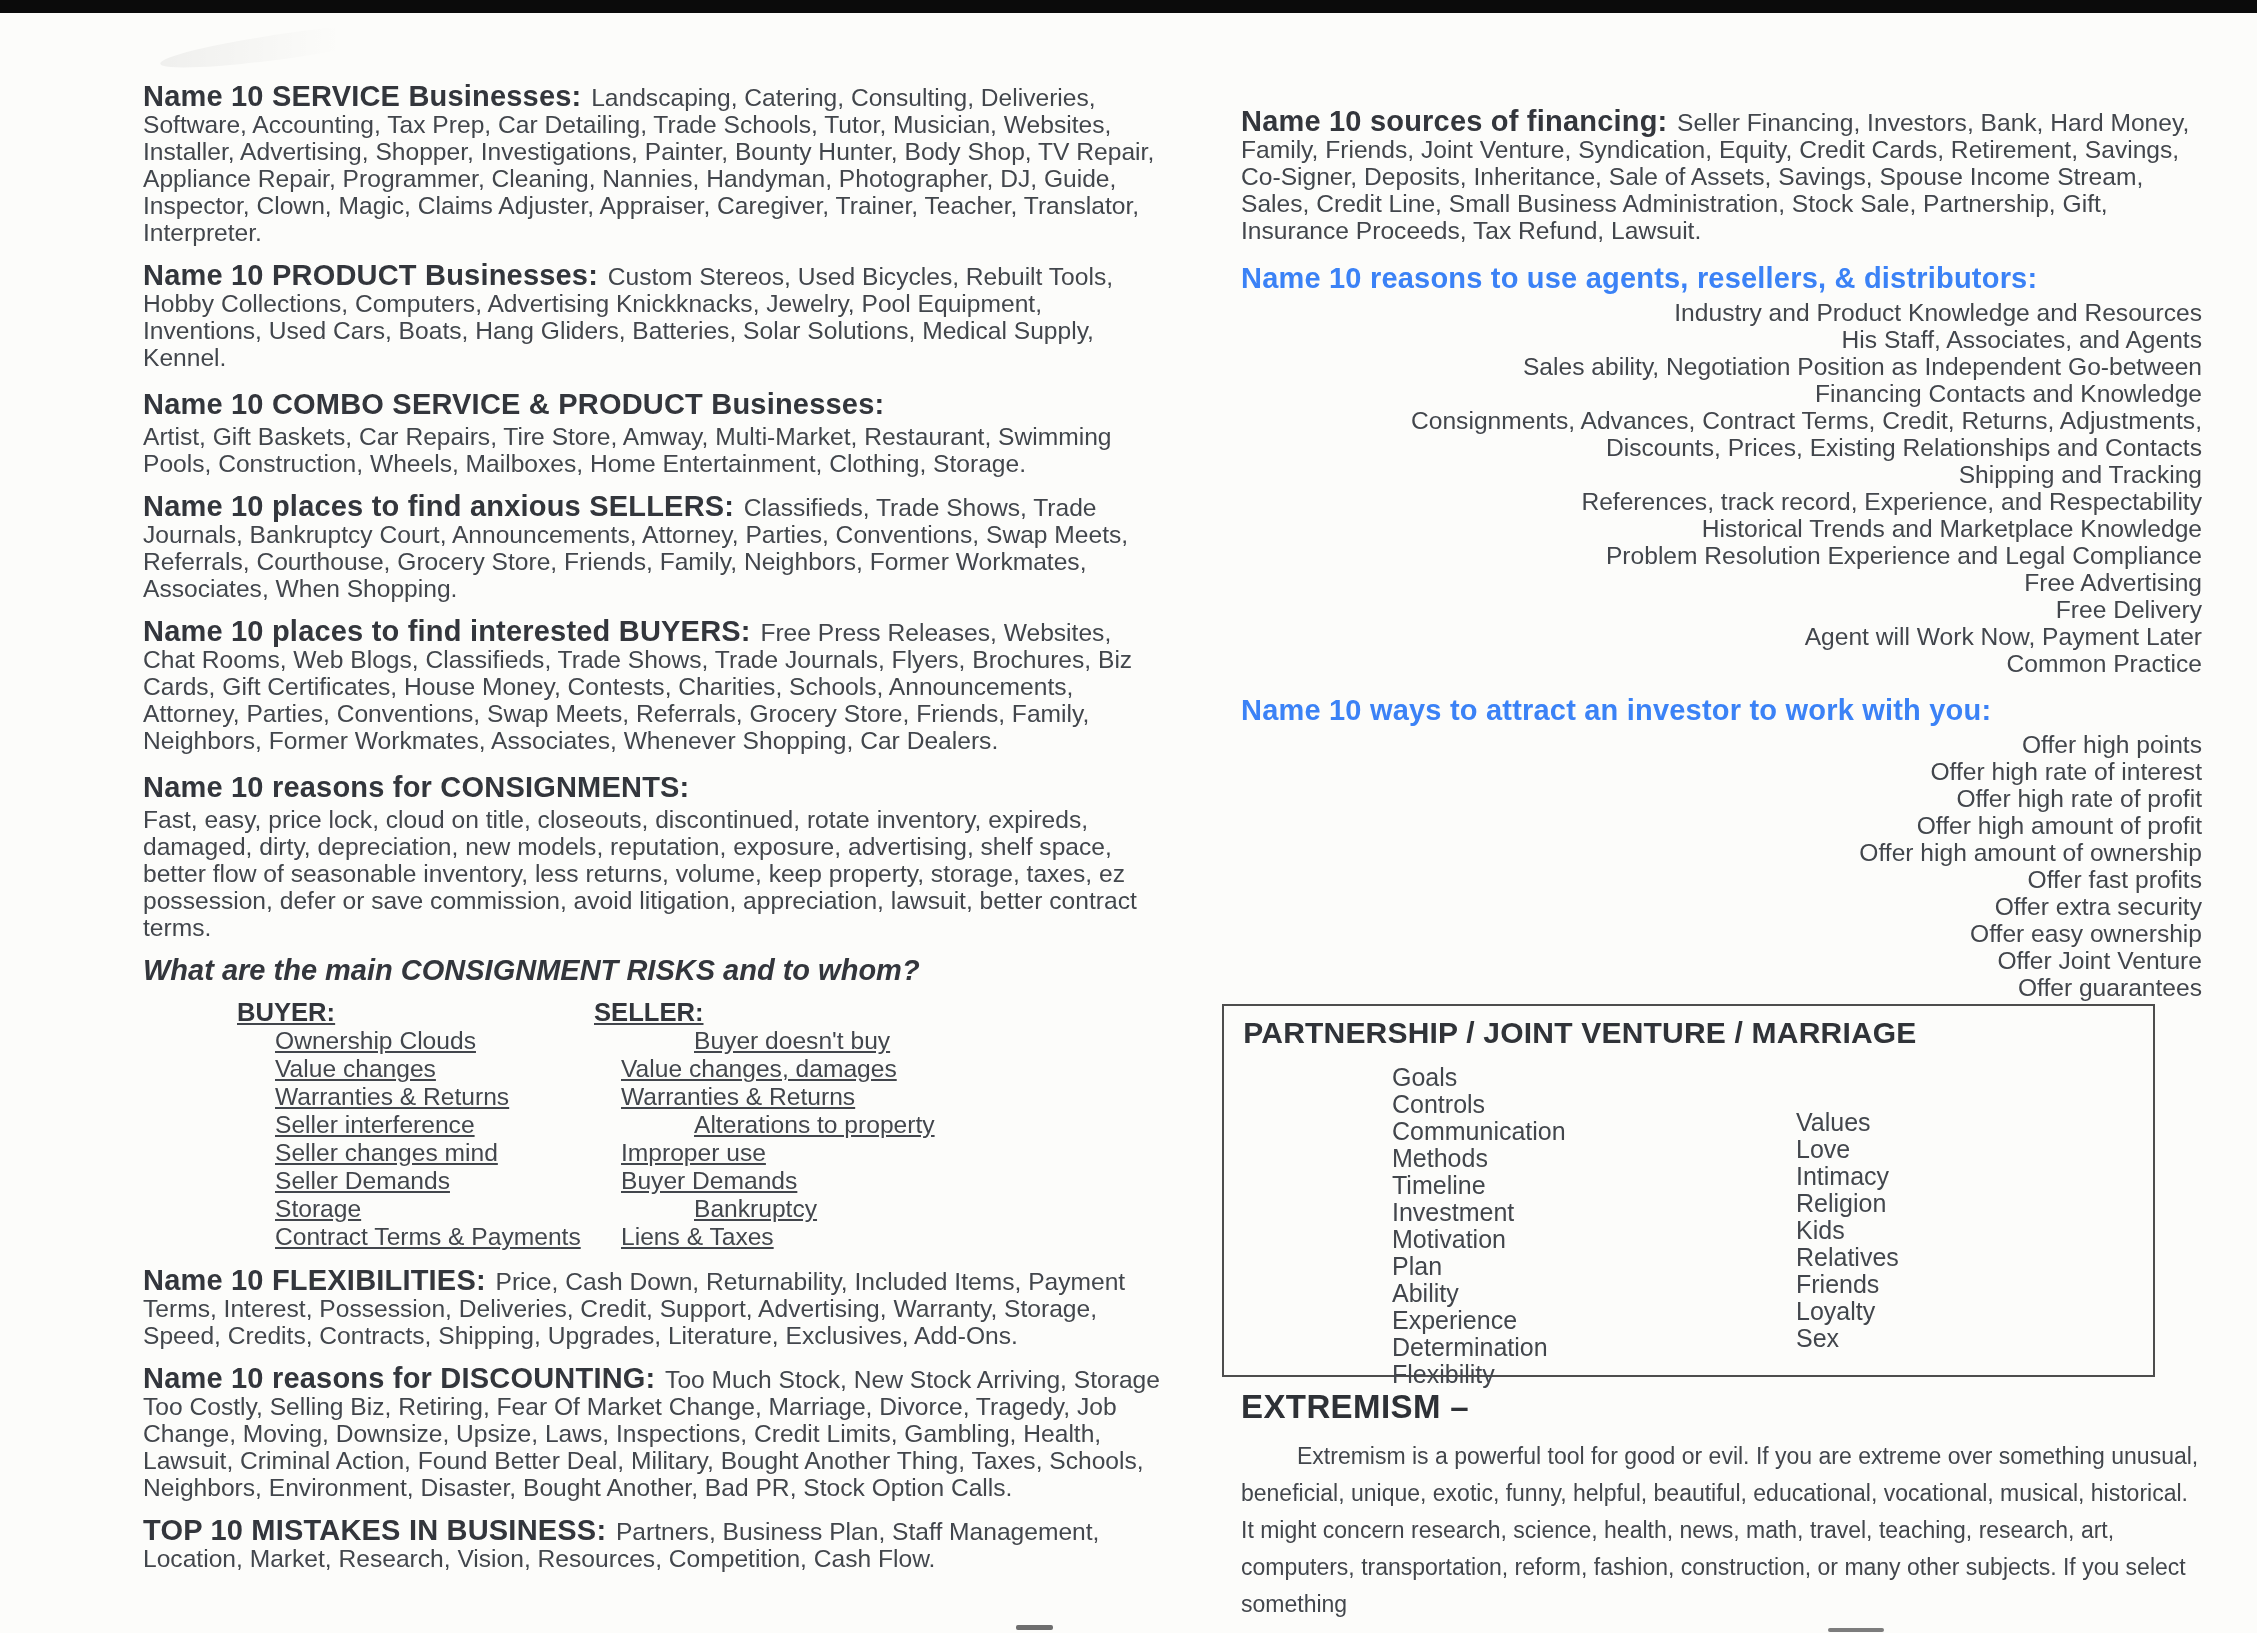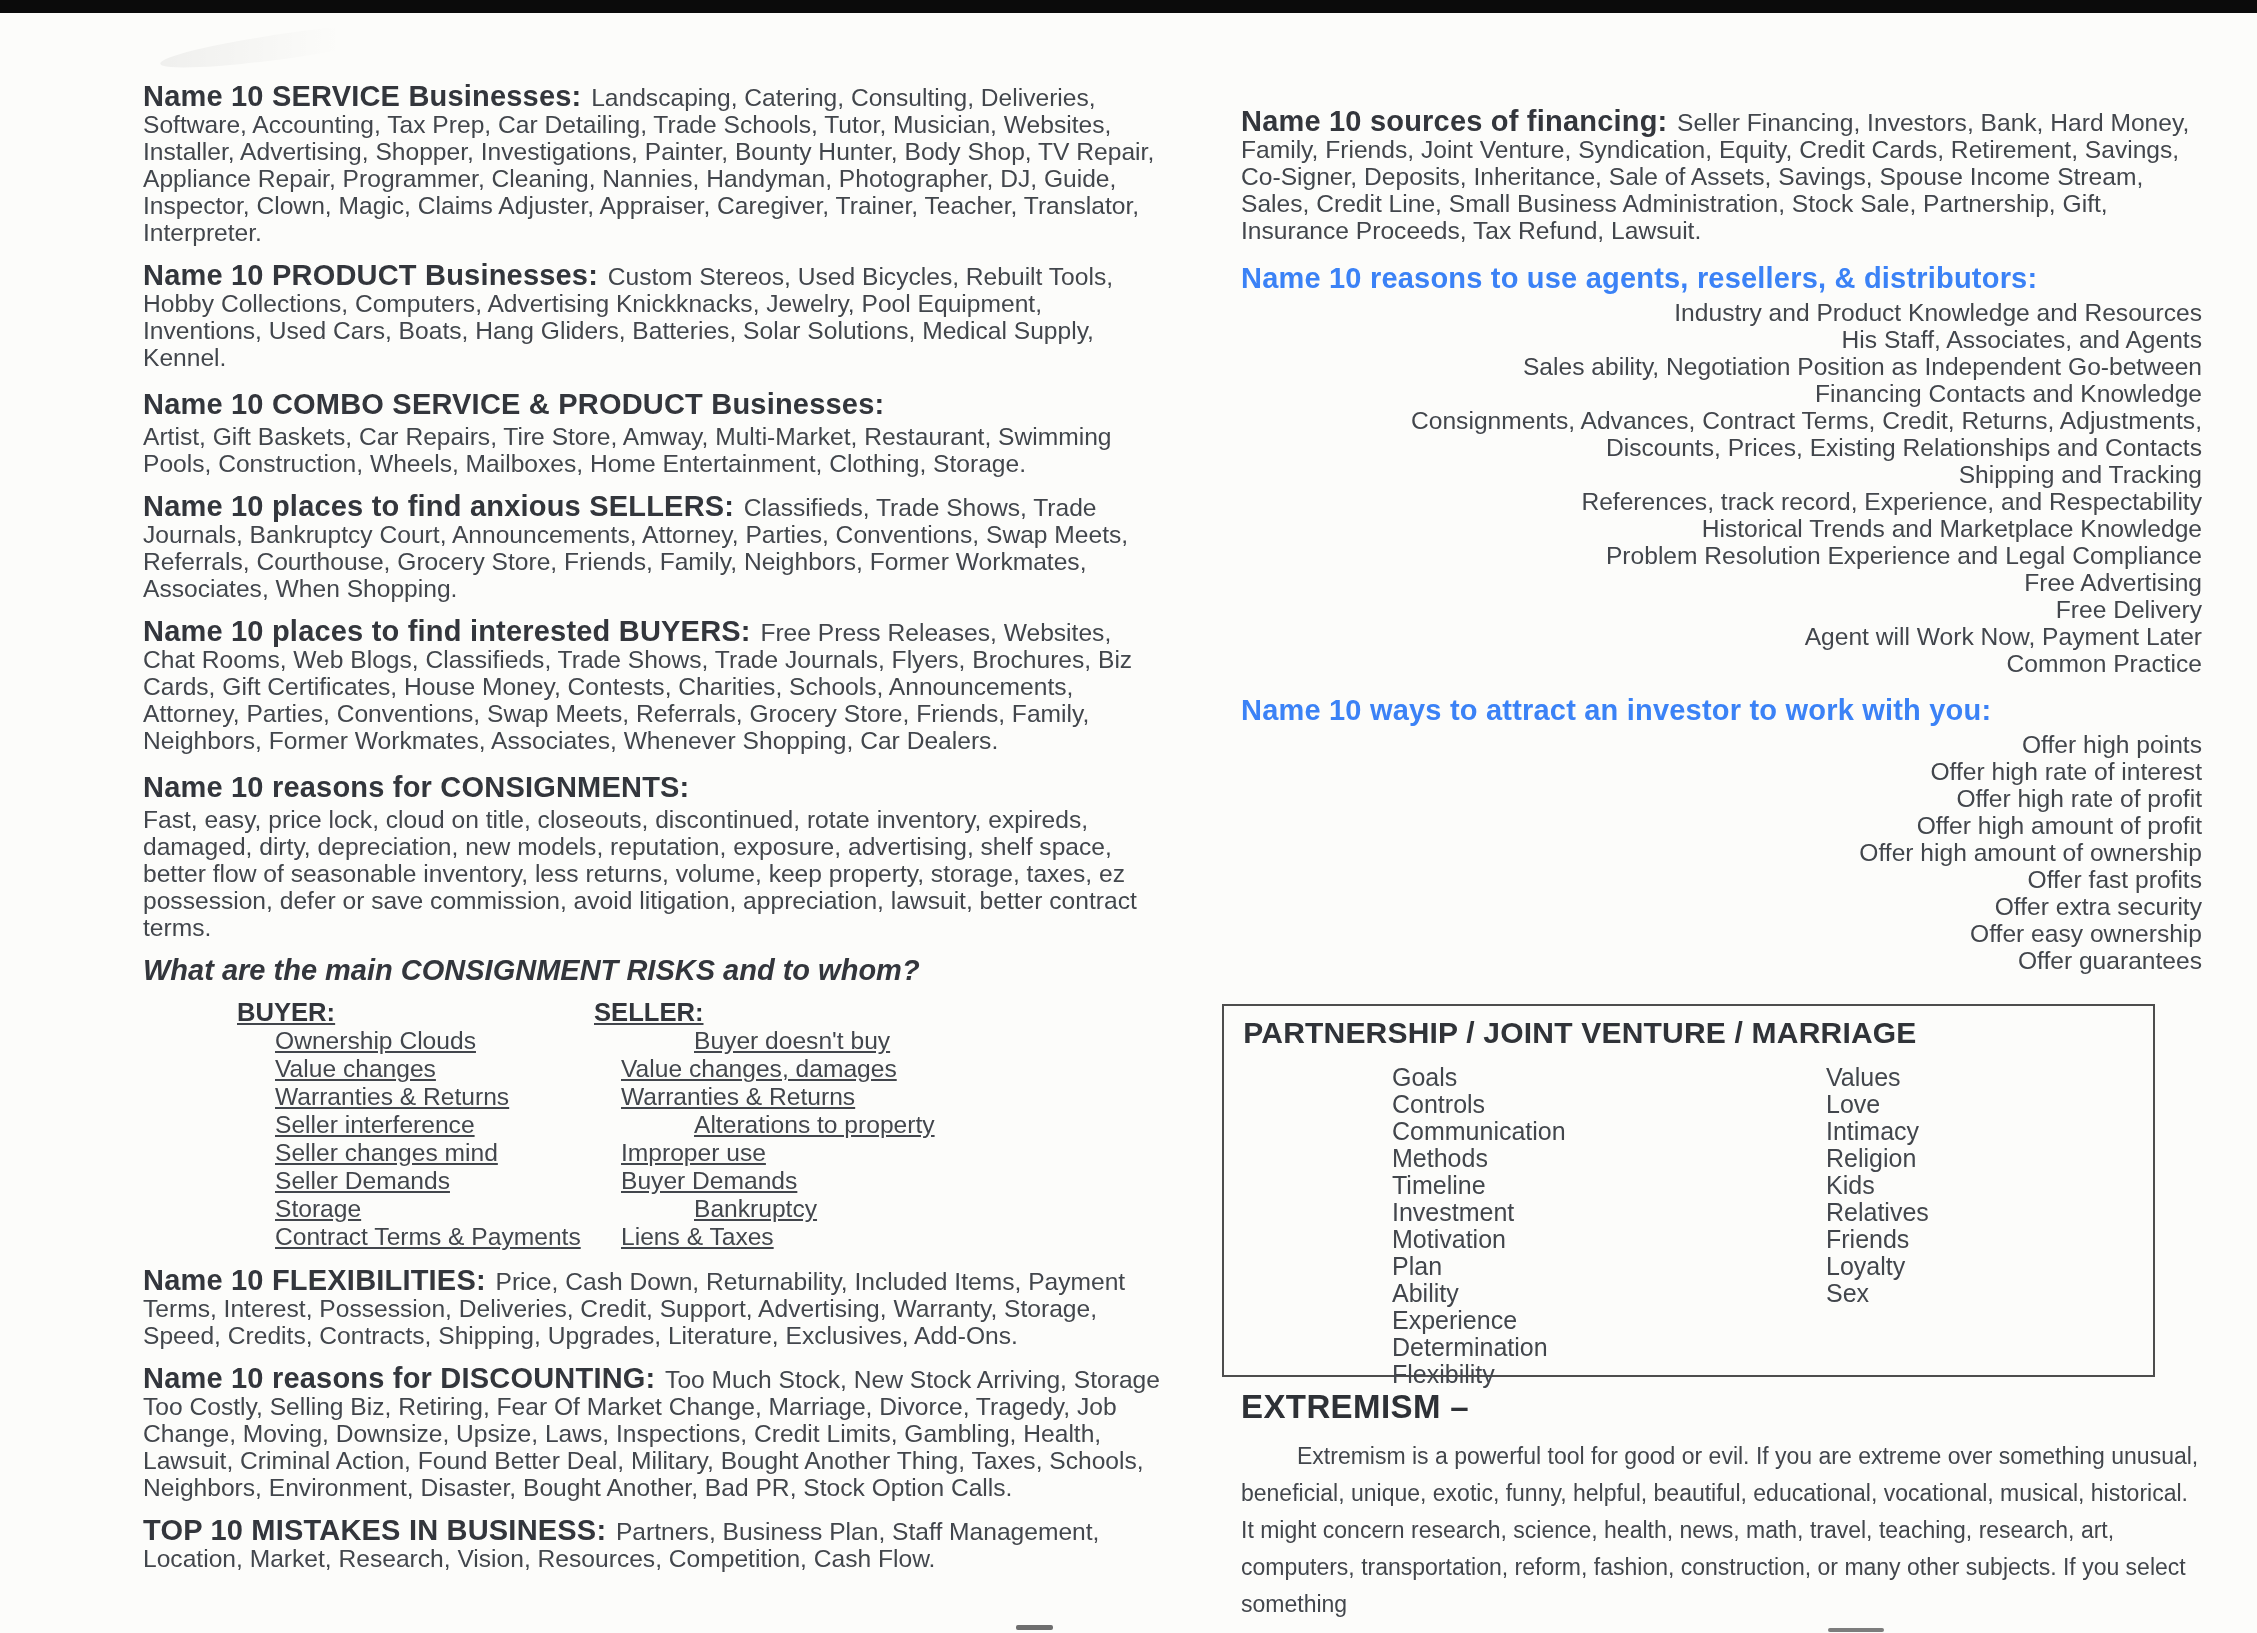--- a/index.html
+++ b/index.html
@@ -47,21 +47,21 @@
   
   .rlist{margin:0 0 14.5px 0;}
   .rlist .h{display:block;font-weight:bold;font-size:29px;color:#3b82f6;line-height:36px;margin-bottom:2.9px;letter-spacing:0.2px;}
   .rlist .item{padding-left:101px;font-size:24.6px;line-height:27px;text-align:right;}
 
   
   .pbox{position:absolute;left:1222px;top:1004px;width:929px;height:369px;border:2.9px solid #4d4d4d;}
   .pbox .ptitle{position:absolute;left:19.3px;top:9.7px;font-weight:bold;font-size:30px;color:#303338;letter-spacing:0.2px;}
   .plist{position:absolute;top:58px;font-size:25px;line-height:27px;}
   .plist.pl{left:168px;}
-  .plist.pr{left:602px;}
+  .plist.pr{left:572px;margin-top:45px;}
 
   
   .extrem{position:absolute;left:1241px;top:1388px;width:966px;}
   .extrem .h{display:block;font-weight:bold;font-size:33px;color:#2e3136;margin-bottom:11.6px;letter-spacing:0.4px;}
   .extrem .b{display:block;font-size:23px;line-height:37px;text-indent:56px;}
 </style>
 </head>
 <body>
 
 <div class="canvas">
@@ -145,20 +145,21 @@
     <div class="rlist">
       <span class="h">Name 10 ways to attract an investor to work with you:</span>
       <div class="item">Offer high points</div>
       <div class="item">Offer high rate of interest</div>
       <div class="item">Offer high rate of profit</div>
       <div class="item">Offer high amount of profit</div>
       <div class="item">Offer high amount of ownership</div>
       <div class="item">Offer fast profits</div>
       <div class="item">Offer extra security</div>
       <div class="item">Offer easy ownership</div>
+      <div class="item">Offer Joint Venture</div>
       <div class="item">Offer guarantees</div>
     </div>
 
   </div>
 
   <div class="pbox">
     <div class="ptitle">PARTNERSHIP / JOINT VENTURE / MARRIAGE</div>
     <div class="plist pl">
       <div>Goals</div>
       <div>Controls</div>

